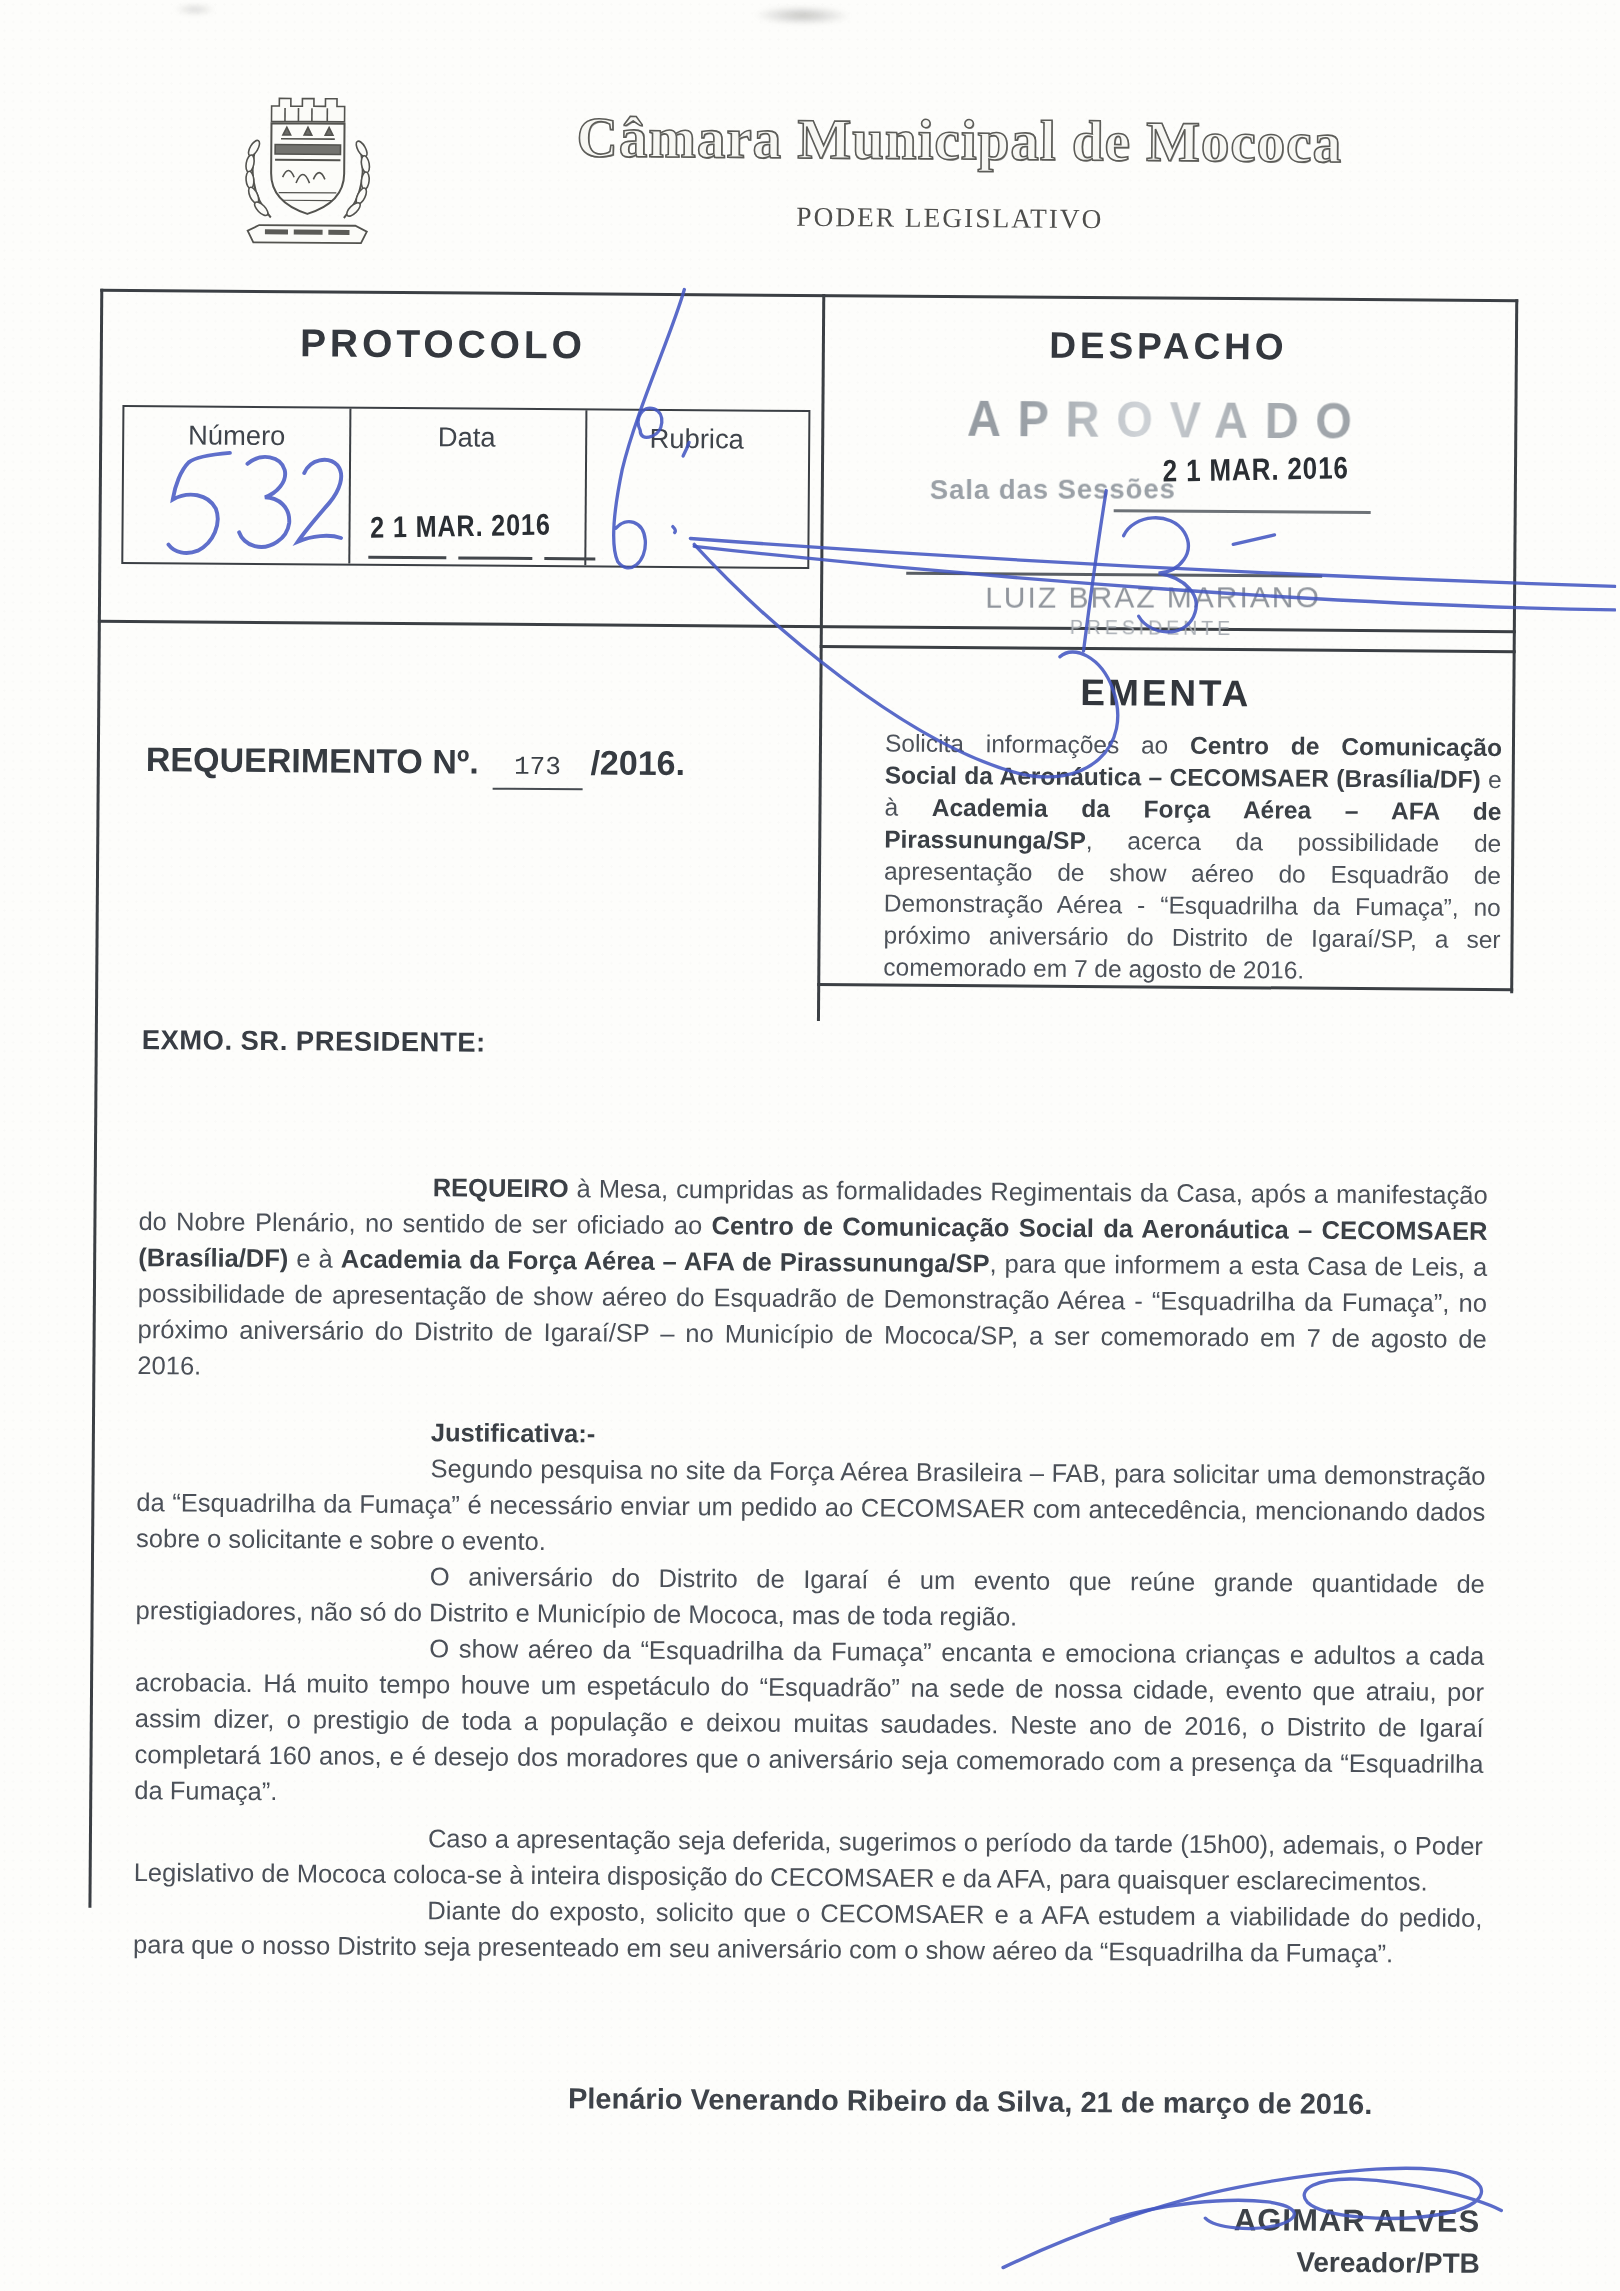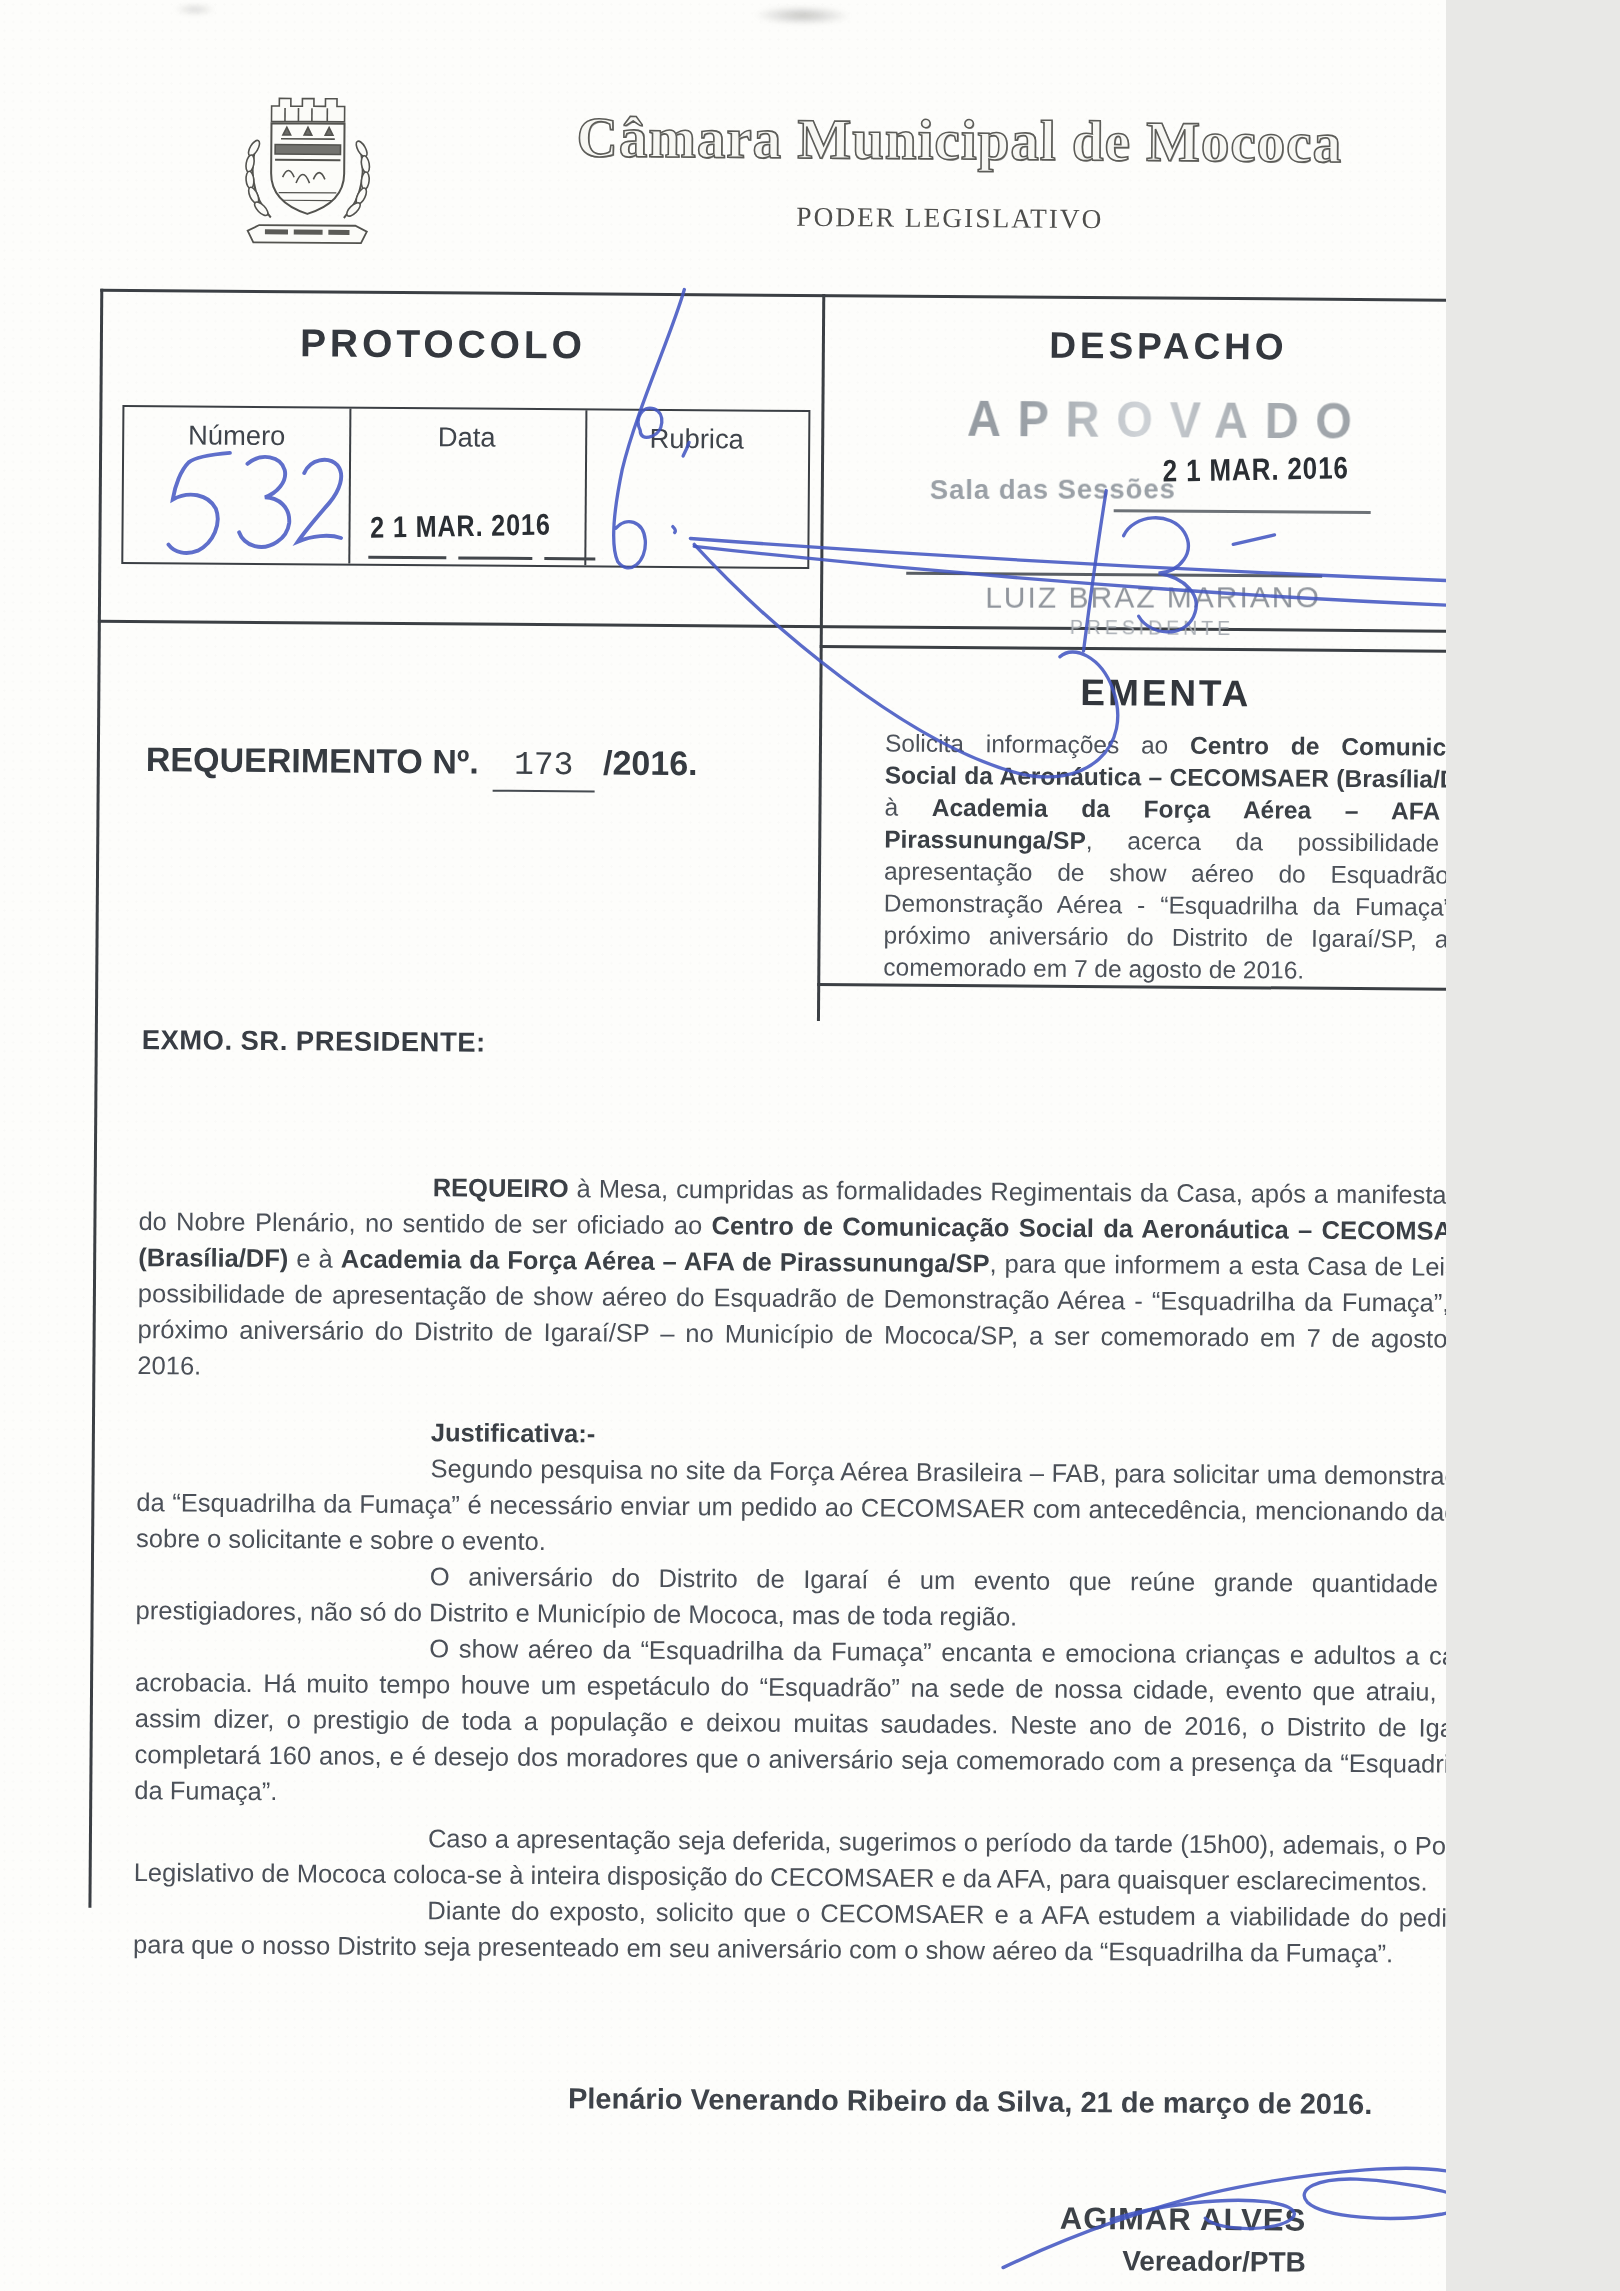--- a/index.html
+++ b/index.html
@@ -1,16 +1,16 @@
 <!DOCTYPE html>
 <html><head>
 <meta charset="utf-8">
 <style>
   html,body{margin:0;padding:0;background:#e8e8e6;}
-  .page{position:relative;width:1446px;height:2292px;background:#fdfdfb;overflow:hidden;
+  .page{position:relative;width:1620px;height:2292px;background:#fdfdfb;overflow:hidden;
         font-family:"Liberation Sans",sans-serif;
         background-image:radial-gradient(rgba(40,40,40,0.015) 1px,transparent 1px);
         background-size:8.8px 8.8px;}
   .rot{position:absolute;left:0;top:0;width:100%;height:100%;
        transform:rotate(0.42deg);transform-origin:814px 59px;}
 
   
   .org-name{position:absolute;left:573px;top:106px;width:774px;text-align:center;
     font-family:"Liberation Serif",serif;font-size:57px;font-weight:bold;
     color:#f7f7f3;-webkit-text-stroke:1.6px #5c5c58;
@@ -39,21 +39,21 @@
   .cell-label{position:absolute;top:11.8px;font-size:27.4px;color:#3f444b;text-align:center;}
   .num-532{position:absolute;left:0;top:0;}
   .hidden-val{position:absolute;opacity:0;font-size:7.8px;}
   .stamp-date{position:absolute;font-weight:bold;color:#2a2e33;white-space:nowrap;
     font-size:30px;transform:scaleX(0.84) rotate(-1.2deg);transform-origin:left bottom;letter-spacing:1px;}
   .dash{position:absolute;height:2.9px;background:#43474c;}
 
   
   .req-row{position:absolute;left:151px;top:745px;display:flex;align-items:baseline;
     font-size:34px;font-weight:bold;color:#363b41;white-space:nowrap;}
-  .req-num{font-family:"Liberation Mono",monospace;font-weight:normal;font-size:33px;color:#3c4147;
+  .req-num{font-family:"Liberation Mono",monospace;font-weight:normal;font-size:26px;color:#3c4147;
     border-bottom:2.9px solid #464b51;padding:0 21.6px 5.9px 21.6px;margin-left:13.7px;}
   .req-suffix{margin-left:8px;}
 
   
   .desp-title{position:absolute;left:824px;top:323px;width:693px;text-align:center;
     font-size:37px;font-weight:bold;color:#34383e;letter-spacing:3.9px;}
   .aprovado{position:absolute;left:824px;top:390px;width:693px;text-align:center;
     font-size:47px;font-weight:bold;letter-spacing:16.7px;filter:blur(0.7px);
     background:linear-gradient(90deg,#878d93 0%,#9ba1a7 30%,#cfd3d7 46%,#a8adb2 62%,#8e9499 100%);
     -webkit-background-clip:text;background-clip:text;color:transparent;transform:scaleY(1.05);}

